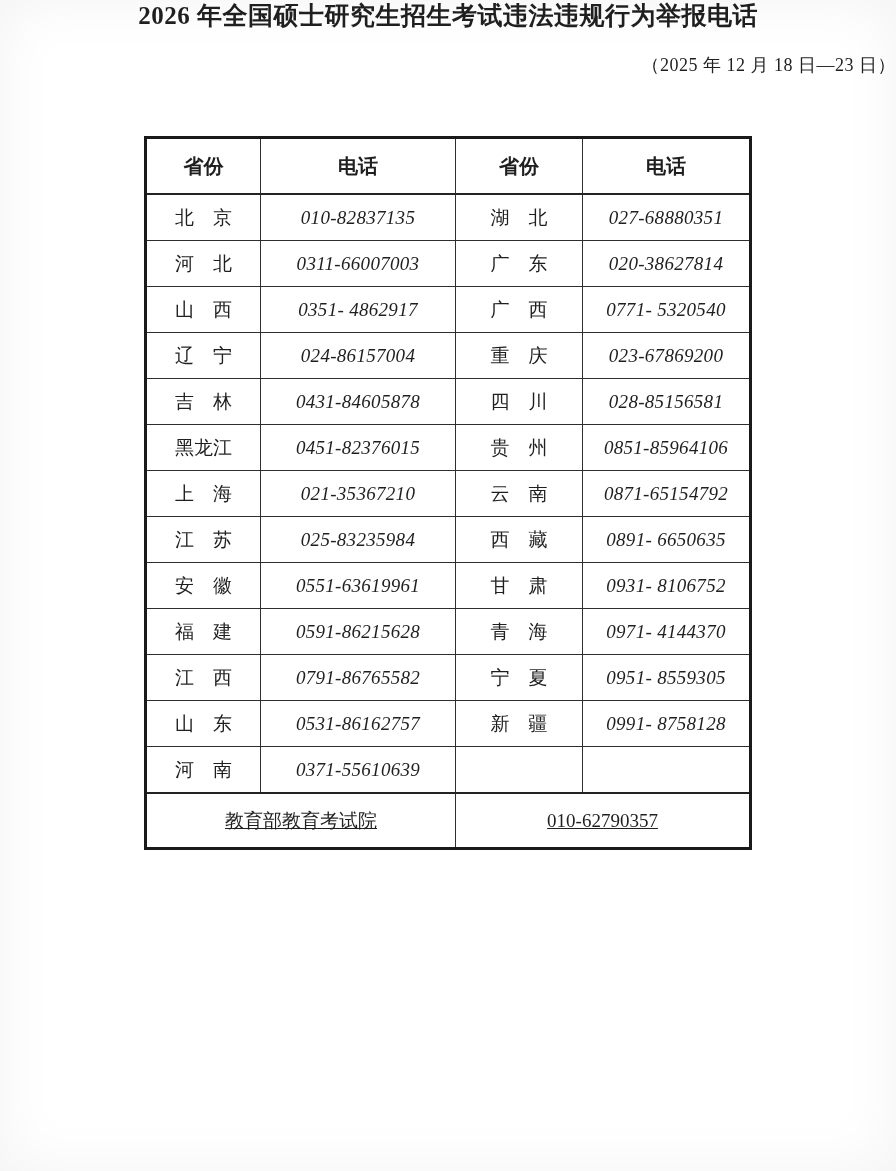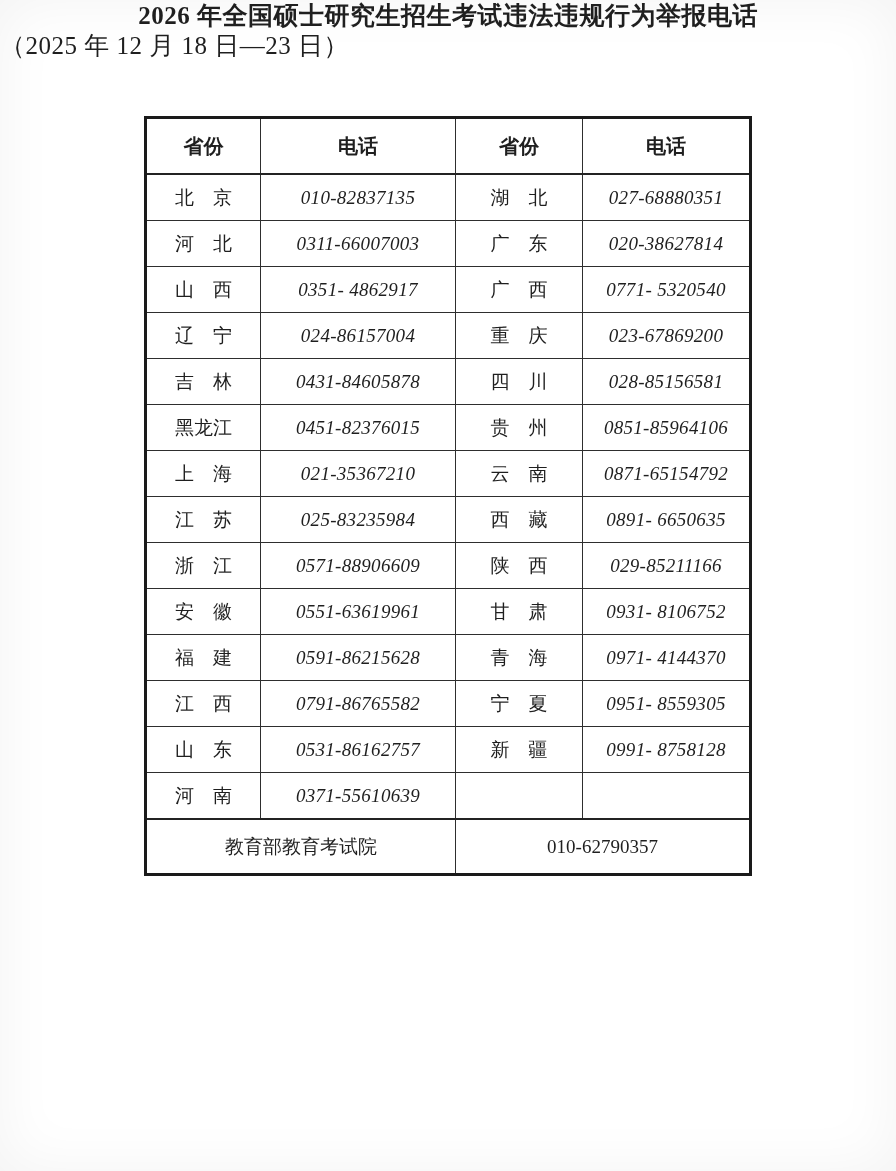--- a/index.html
+++ b/index.html
@@ -17,22 +17,23 @@
   }
   .page-title {
     margin: 0;
     text-align: center;
     font-size: 25px;
     line-height: 32px;
     font-weight: bold;
     letter-spacing: 0.5px;
   }
   .page-subtitle {
-    text-align: left;
-    font-size: 25px;
+    margin-top: 20px;
+    text-align: right;
+    font-size: 18px;
     line-height: 27px;
     font-weight: normal;
     letter-spacing: 0.5px;
   }
   table.phone-table {
     margin: 57px auto 4px auto;
     width: 605px;
     border-collapse: collapse;
     table-layout: fixed;
     border: 3px solid #1a1a1a;
@@ -61,20 +62,21 @@
     font-size: 19px;
   }
   table.phone-table tbody td.phone {
     letter-spacing: 0.3px;
     font-style: italic;
   }
   table.phone-table tfoot td {
     height: 53px;
     font-size: 19px;
     border-top: 2px solid #232323;
+    text-decoration: underline;
   }
 </style>
 </head>
 <body>
 
 <div class="page">
 
   <h1 class="page-title">2026 年全国硕士研究生招生考试违法违规行为举报电话</h1>
 
   <div class="page-subtitle">（2025 年 12 月 18 日—23 日）</div>
@@ -137,26 +139,20 @@
           <td class="province">云　南</td>
           <td class="phone">0871-65154792</td>
         </tr>
         <tr>
           <td class="province">江　苏</td>
           <td class="phone">025-83235984</td>
           <td class="province">西　藏</td>
           <td class="phone">0891- 6650635</td>
         </tr>
         <tr>
-          <td class="province">浙　江</td>
-          <td class="phone">0571-88906609</td>
-          <td class="province">陕　西</td>
-          <td class="phone">029-85211166</td>
-        </tr>
-        <tr>
           <td class="province">安　徽</td>
           <td class="phone">0551-63619961</td>
           <td class="province">甘　肃</td>
           <td class="phone">0931- 8106752</td>
         </tr>
         <tr>
           <td class="province">福　建</td>
           <td class="phone">0591-86215628</td>
           <td class="province">青　海</td>
           <td class="phone">0971- 4144370</td>

